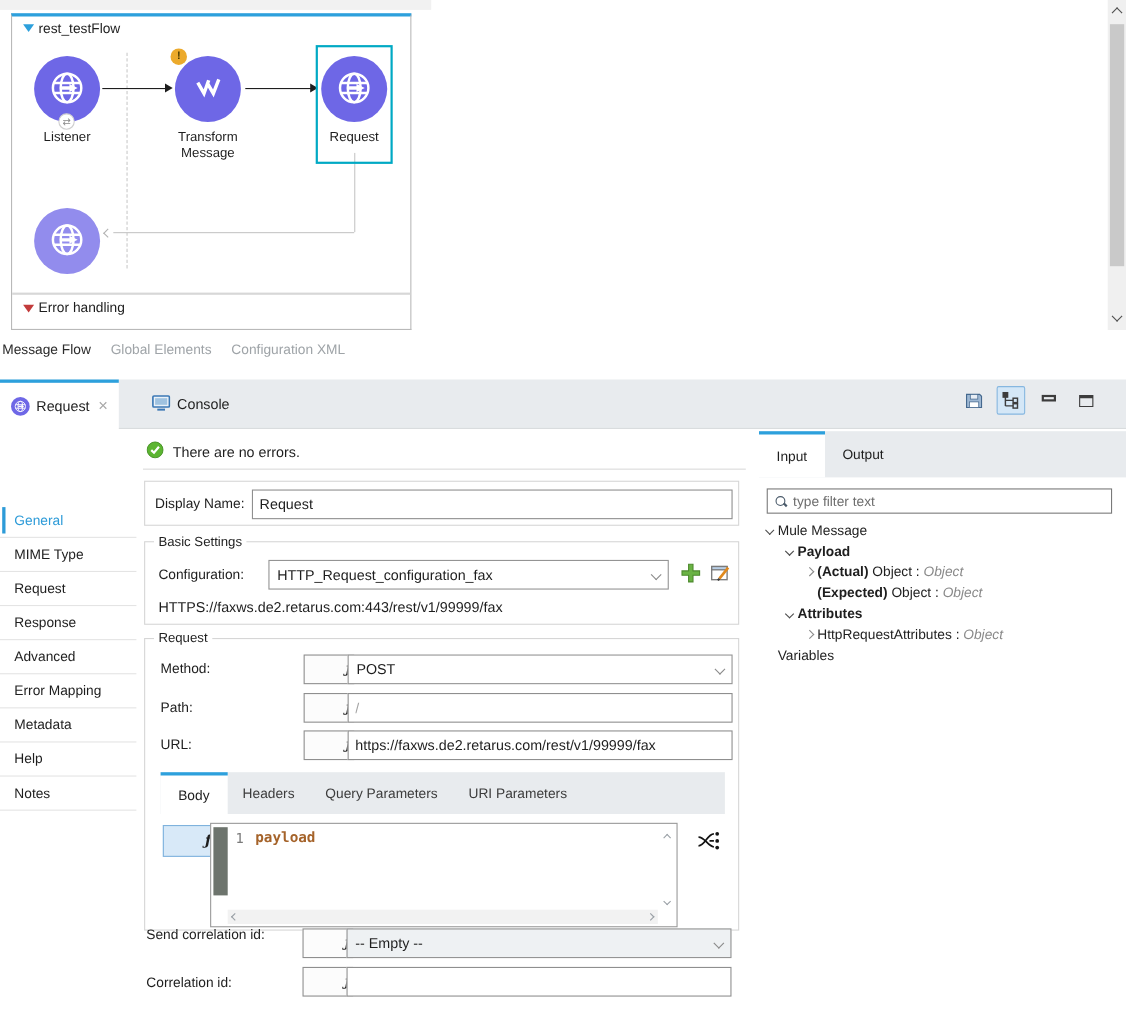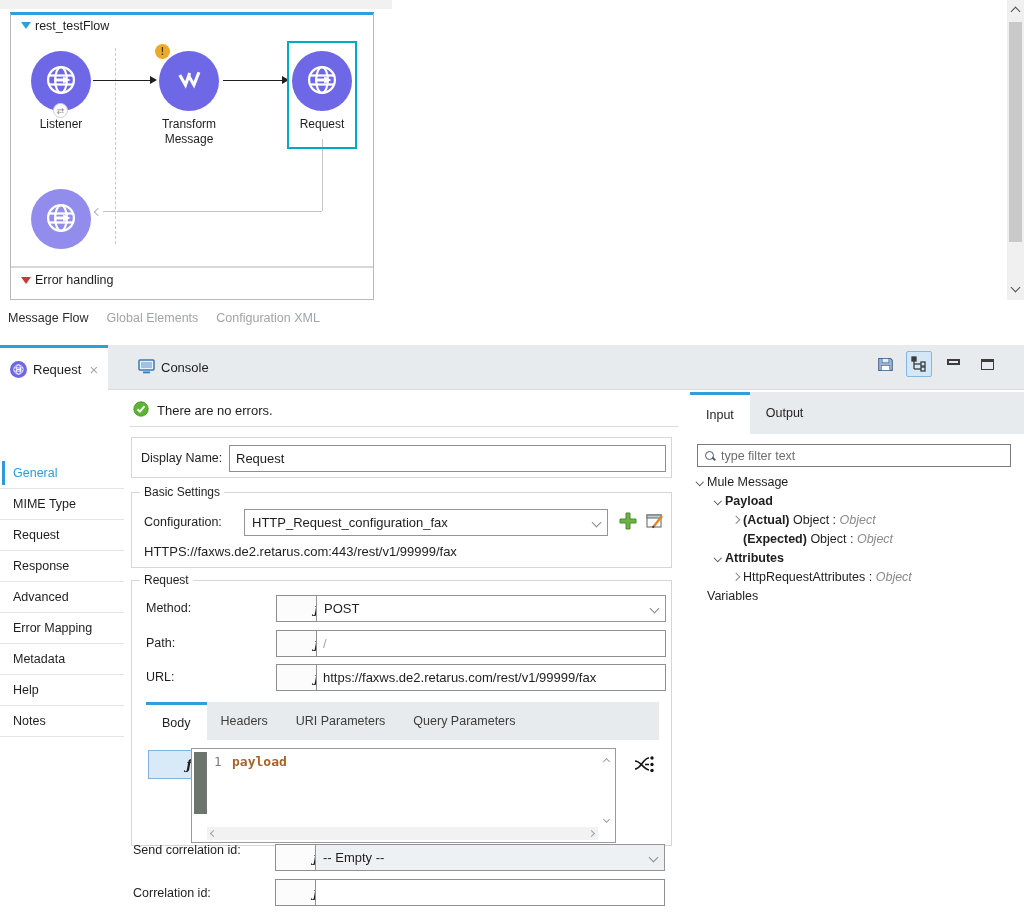--- a/index.html
+++ b/index.html
@@ -35,21 +35,21 @@
   .canvas-scrollbar{left:1007px;top:0;width:17px;height:300px;background:#f0f0f0;}
   .sb-thumb{left:2px;top:22px;width:13px;height:220px;background:#c9c9c9;}
   .chev{display:inline-block;width:7px;height:7px;border-right:1.6px solid #4e4e4e;border-bottom:1.6px solid #4e4e4e;}
   .chev.up{transform:rotate(-135deg);}
   .chev.down{transform:rotate(45deg);}
   .chev.right{transform:rotate(-45deg);}
   .chev.left{transform:rotate(135deg);}
   .chev.gray{border-color:#8a8a8a;}
 
   
-  .mf-tabs{left:8px;top:311px;display:flex;gap:18px;font-size:12.5px;}
+  .mf-tabs{left:2px;top:311px;display:flex;gap:18px;font-size:12.5px;}
   .mf-tab{color:#9fa4a8;cursor:default;}
   .mf-tab.active{color:#2b2b2b;}
 
   
   .view-tabbar{left:0;top:345px;width:1024px;height:45px;background:var(--tabstrip);border-bottom:1px solid #d9dcde;}
   .vtab{height:45px;display:flex;align-items:center;gap:6px;padding:0 10px;}
   .vtab.active{background:#fff;border-top:3px solid var(--accent);}
   .vtab-label{font-size:13px;}
   .close-x{color:#a8a8a8;font-size:15px;margin-left:2px;}
   .mini-globe{width:17px;height:17px;border-radius:50%;background:var(--node);display:flex;align-items:center;justify-content:center;}
@@ -320,22 +320,22 @@
       <div class="abs fxbox" style="left:144px;top:49px">ƒx</div>
       <input class="abs tfield" style="left: 184px; top: 49px; width: 350px; height: 27px;" placeholder="/">
 
       <span class="abs plain-label" style="left:14px;top:89px">URL:</span>
       <div class="abs fxbox" style="left:144px;top:83px">ƒx</div>
       <input class="abs tfield" style="left: 184px; top: 83px; width: 350px; height: 27px;" value="https://faxws.de2.retarus.com/rest/v1/99999/fax">
 
       <div class="abs body-tabstrip" style="left:14px;top:121px;width:513px;height:38px">
         <div class="btab active">Body</div>
         <div class="btab">Headers</div>
+        <div class="btab">Query Parameters</div>
         <div class="btab">URI Parameters</div>
-        <div class="btab">Query Parameters</div>
       </div>
 
       <div class="abs fxbox hl" style="left:16px;top:169px;width:29px;height:29px">ƒx</div>
 
       <div class="abs editor" style="left:59px;top:167px;width:425px;height:95px">
         <div class="abs gutter"></div>
         <span class="abs lnum">1</span>
         <span class="abs code">payload</span>
         <span class="abs chev up ed-vchev" style="right:6px;top:10px;border-color:#9aa0a6;width:5px;height:5px"></span>
         <span class="abs chev down ed-vchev" style="right:6px;top:68px;border-color:#9aa0a6;width:5px;height:5px"></span>

